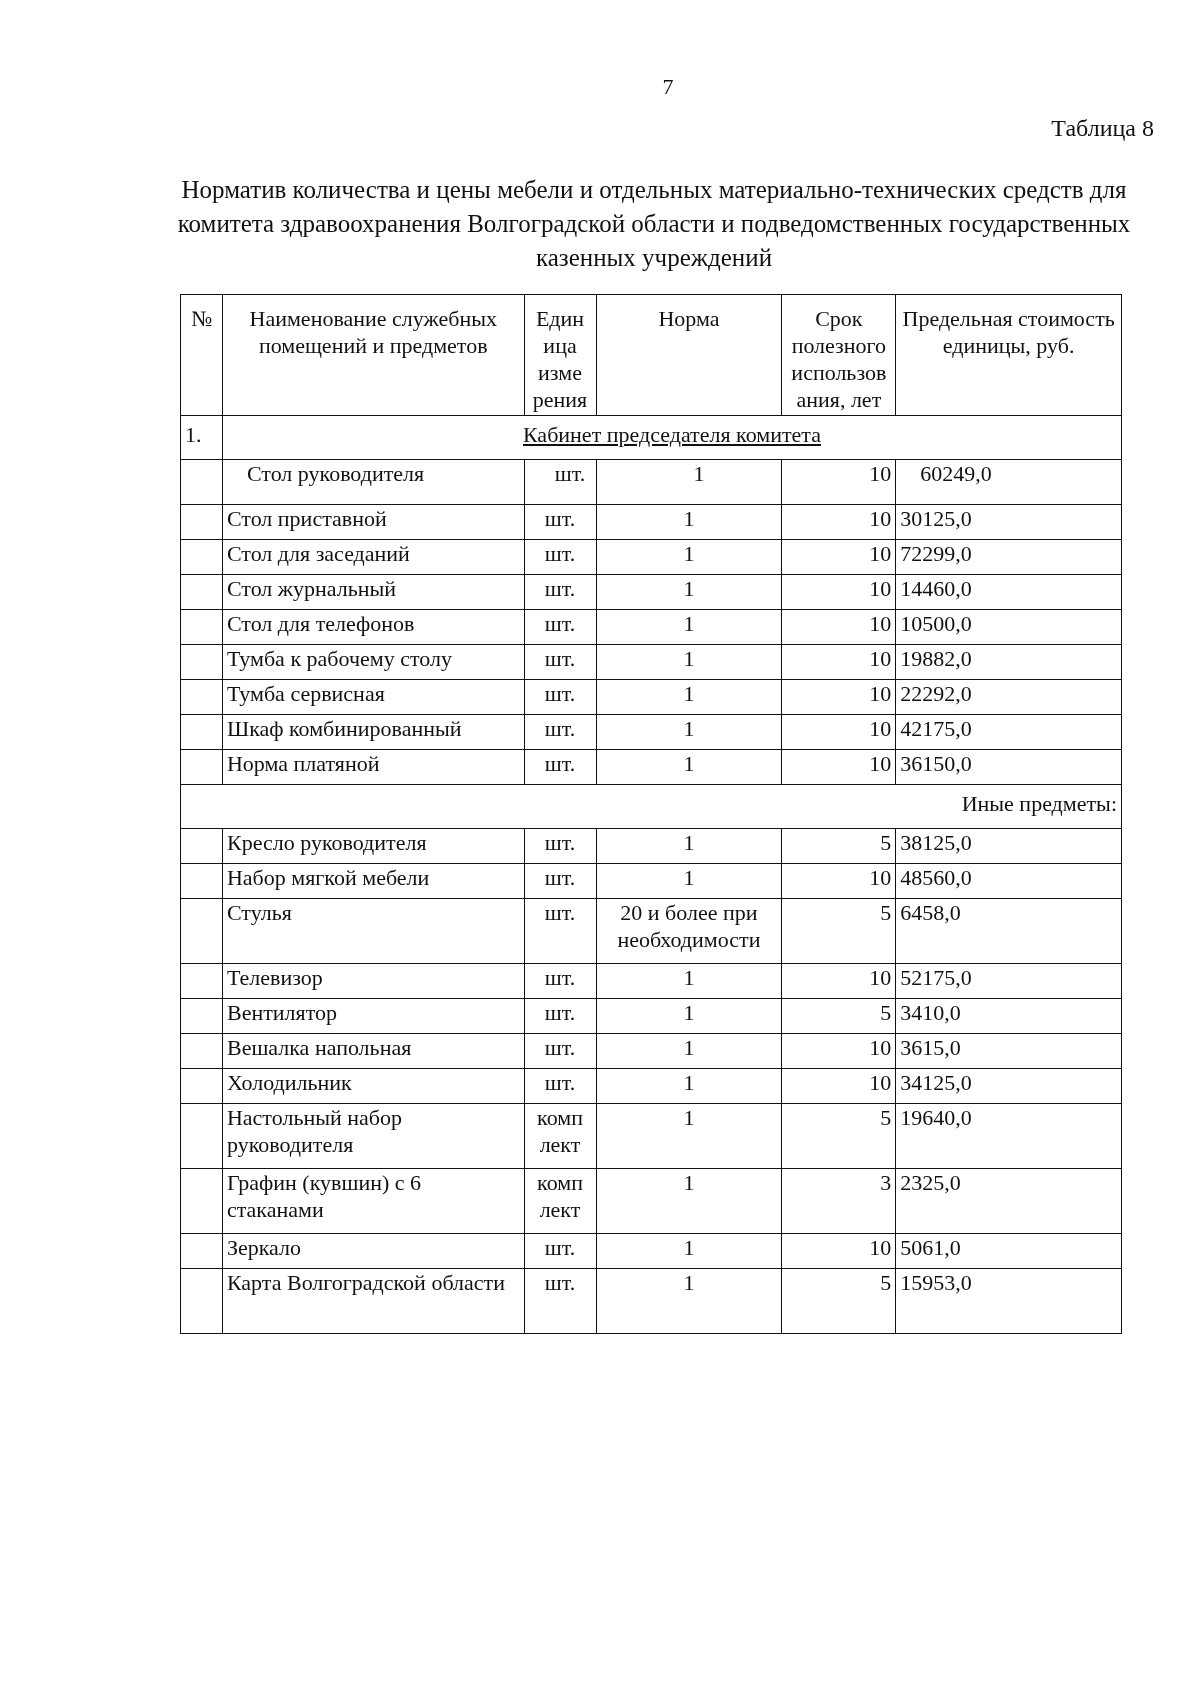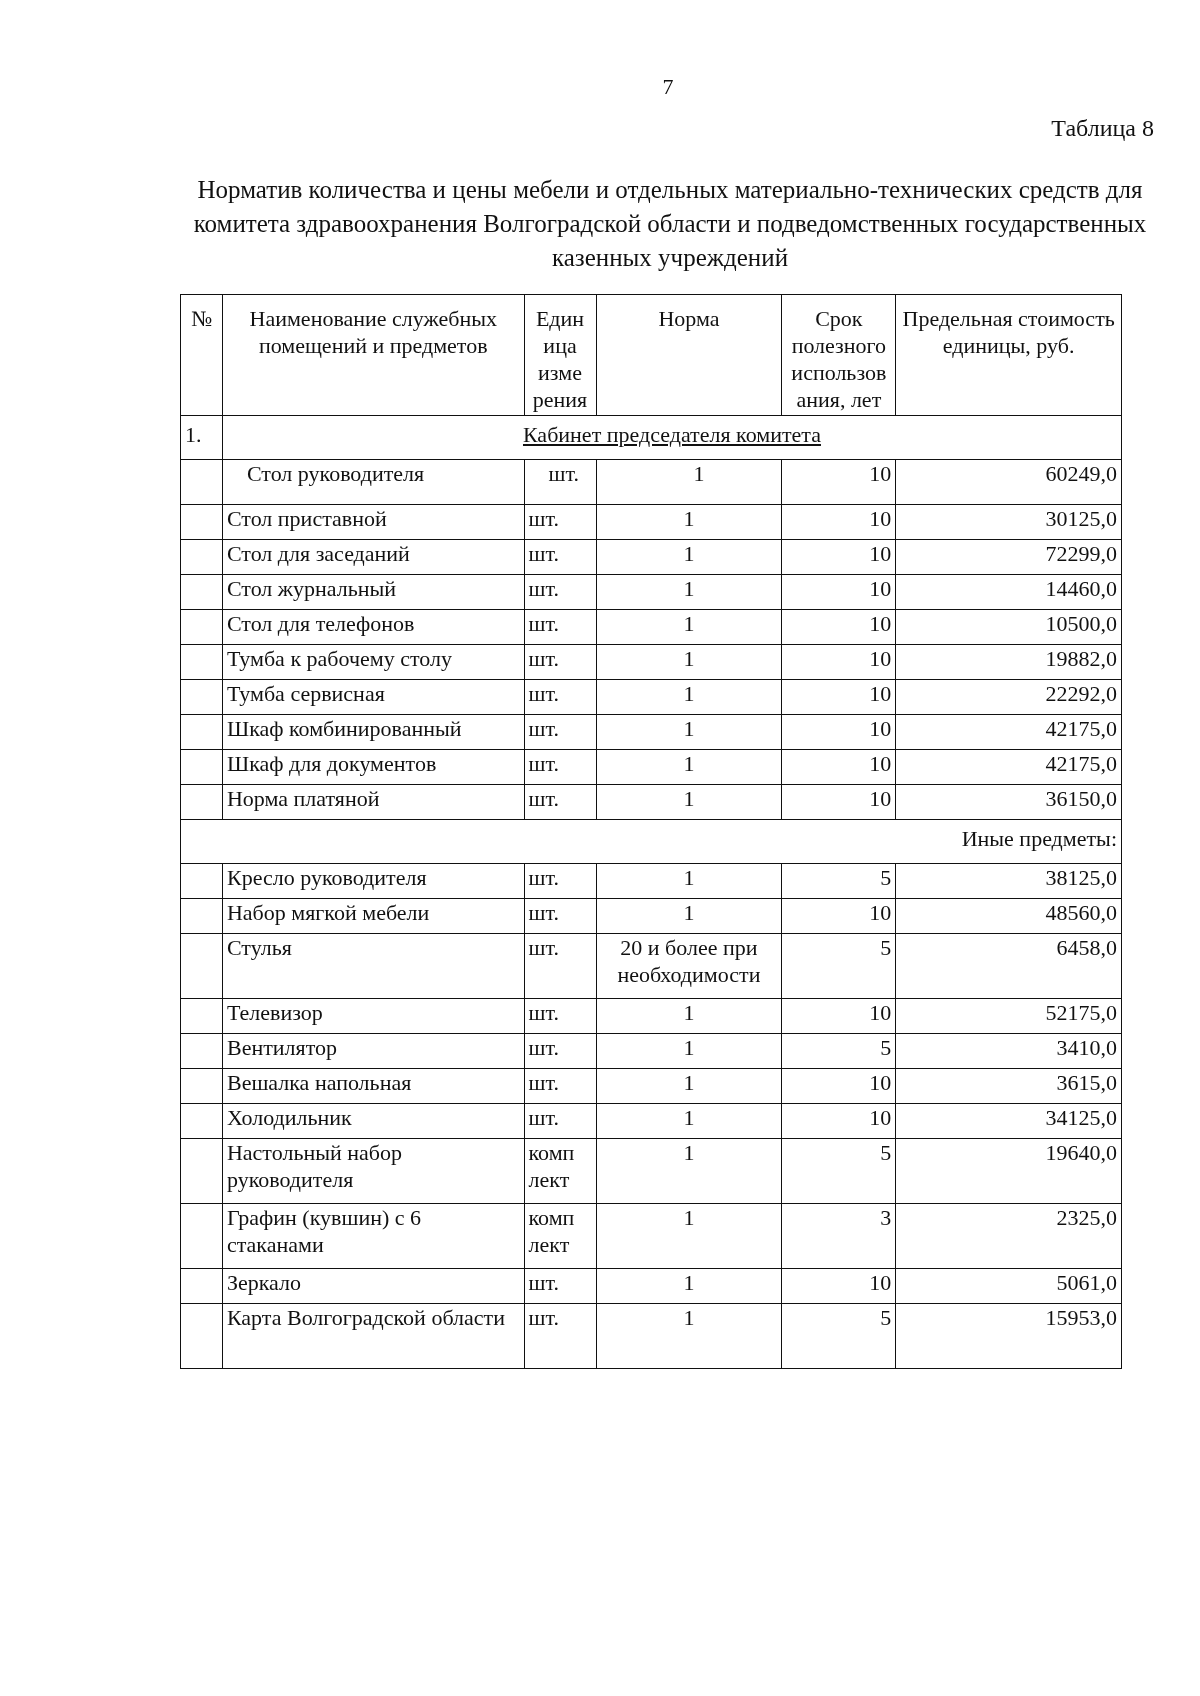--- a/index.html
+++ b/index.html
@@ -8,43 +8,43 @@
       font-family: "Liberation Serif", "DejaVu Serif", serif; color: #111;
     }
     .page-number {
       position: absolute; top: 74px; left: 0; width: 1336px; text-align: center;
       font-size: 22px;
     }
     .table-label {
       position: absolute; top: 115px; right: 46px; font-size: 24px;
     }
     .doc-title {
-      position: absolute; top: 173px; left: 170px; width: 1000px; text-align: center;
+      position: absolute; top: 173px; left: 154px; width: 1000px; text-align: center;
       font-size: 25px; line-height: 34px;
     }
     table.norm {
       position: absolute; top: 294px; left: 180px; width: 942px;
       border-collapse: collapse; font-size: 22px; line-height: 27px;
     }
     table.norm td, table.norm th {
       border: 1.5px solid #111; padding: 0 4px; vertical-align: top; font-weight: normal;
     }
     table.norm th { text-align: center; padding-top: 10px; padding-bottom: 2px; }
     col.c-num { width: 42px; }
     col.c-name { width: 302px; }
     col.c-unit { width: 72px; }
     col.c-norm { width: 186px; }
     col.c-life { width: 114px; }
     col.c-price { width: 226px; }
     th.h-num { vertical-align: middle; }
     td.name { text-align: left; padding-left: 5px; padding-top: 8px; }
-    td.unit { padding-top: 8px; margin-top: 24px; }
+    td.unit { text-align: center; padding-top: 8px; margin-top: 24px; }
     td.norm { text-align: center; padding-top: 8px; }
     td.life { text-align: right; padding-top: 8px; }
-    td.price { text-align: right; padding-top: 6px; padding-right: 30px; }
+    td.price { text-align: left; padding-top: 6px; padding-right: 30px; }
     td.mid { vertical-align: middle; }
     tr.r1 td { height: 34px; }
     tr.r2 td { height: 64px; }
     tr.sec td { height: 38px; padding-top: 5px; }
     td.sec-num { text-align: left; padding-left: 3px; }
     td.sec-title { text-align: center; padding-right: 80px; text-decoration: underline; }
     td.subsec { text-align: right; padding-left: 12px; }
     tr.first-item td { height: 44px; padding-left: 24px; }
   </style>
 </head>
@@ -137,28 +137,20 @@
       <tr class="r1">
         <td class="num"></td>
         <td class="name">Шкаф комбинированный</td>
         <td class="unit">шт.</td>
         <td class="norm">1</td>
         <td class="life">10</td>
         <td class="price">42175,0</td>
       </tr>
       <tr class="r1">
         <td class="num"></td>
-        <td class="name">Шкаф для документов</td>
-        <td class="unit">шт.</td>
-        <td class="norm">1</td>
-        <td class="life">10</td>
-        <td class="price">42175,0</td>
-      </tr>
-      <tr class="r1">
-        <td class="num"></td>
         <td class="name">Норма платяной</td>
         <td class="unit">шт.</td>
         <td class="norm">1</td>
         <td class="life">10</td>
         <td class="price">36150,0</td>
       </tr>
       <tr class="sec">
         <td colspan="6" class="subsec">Иные предметы:</td>
       </tr>
       <tr class="r1">

